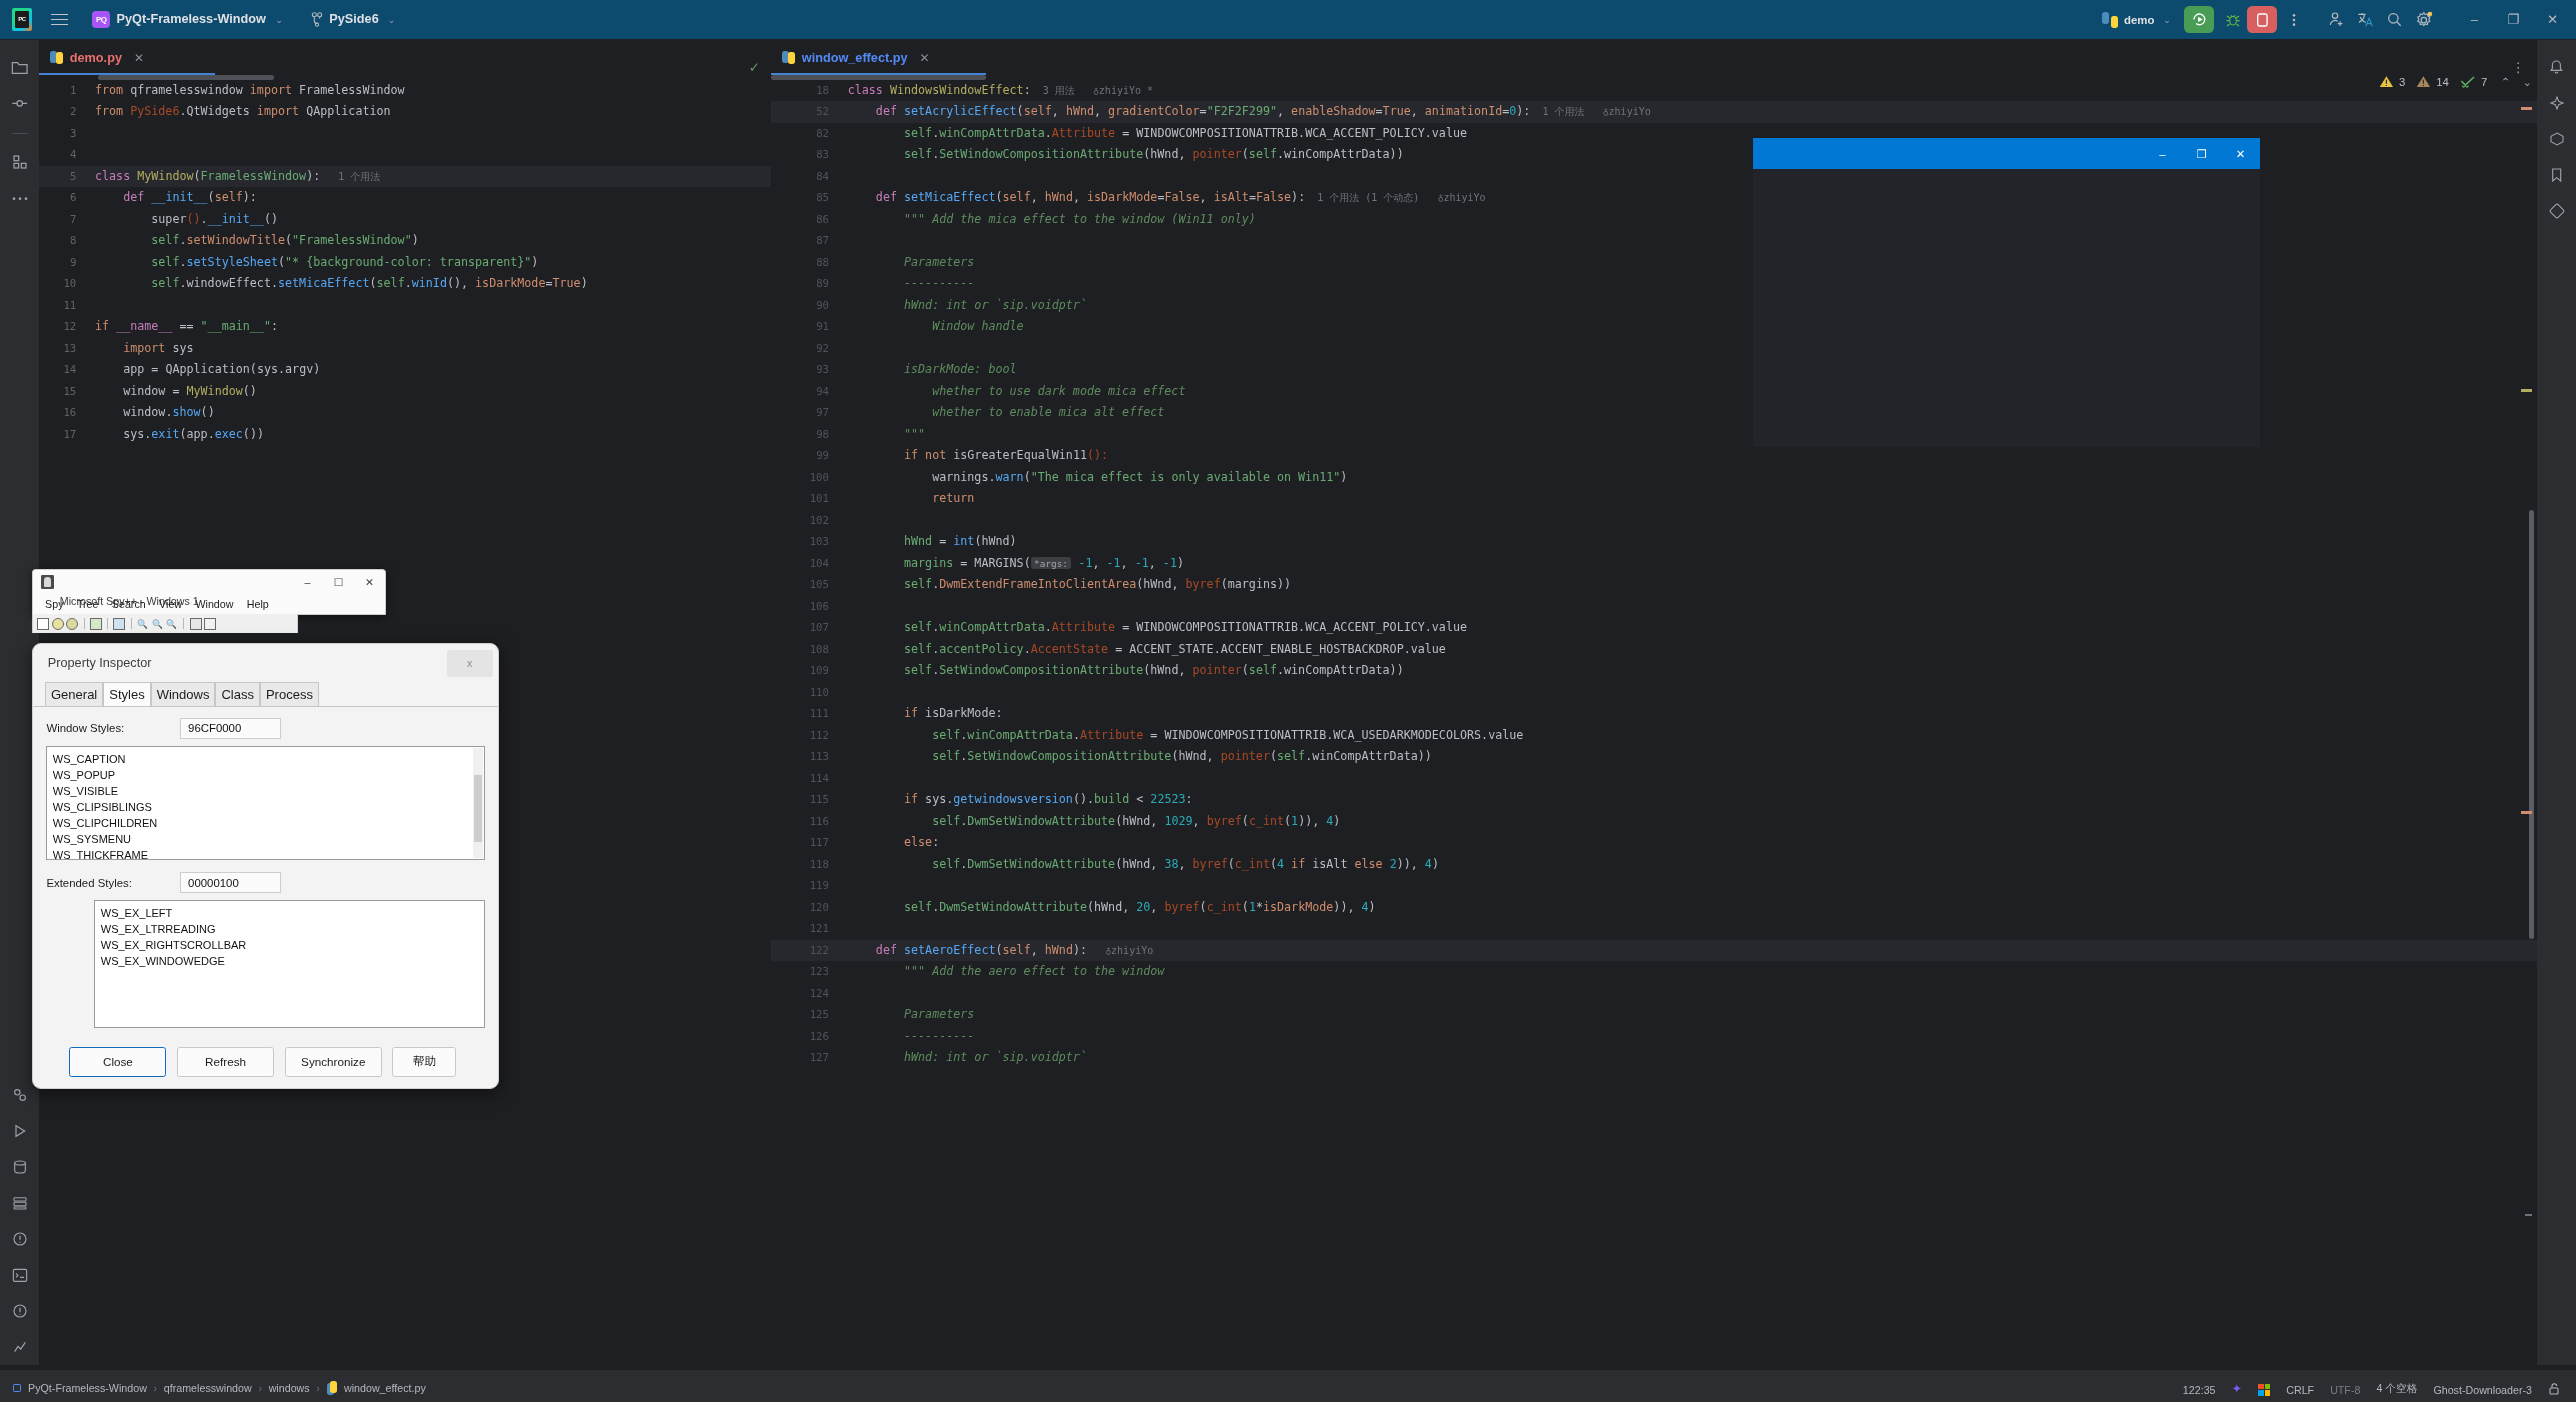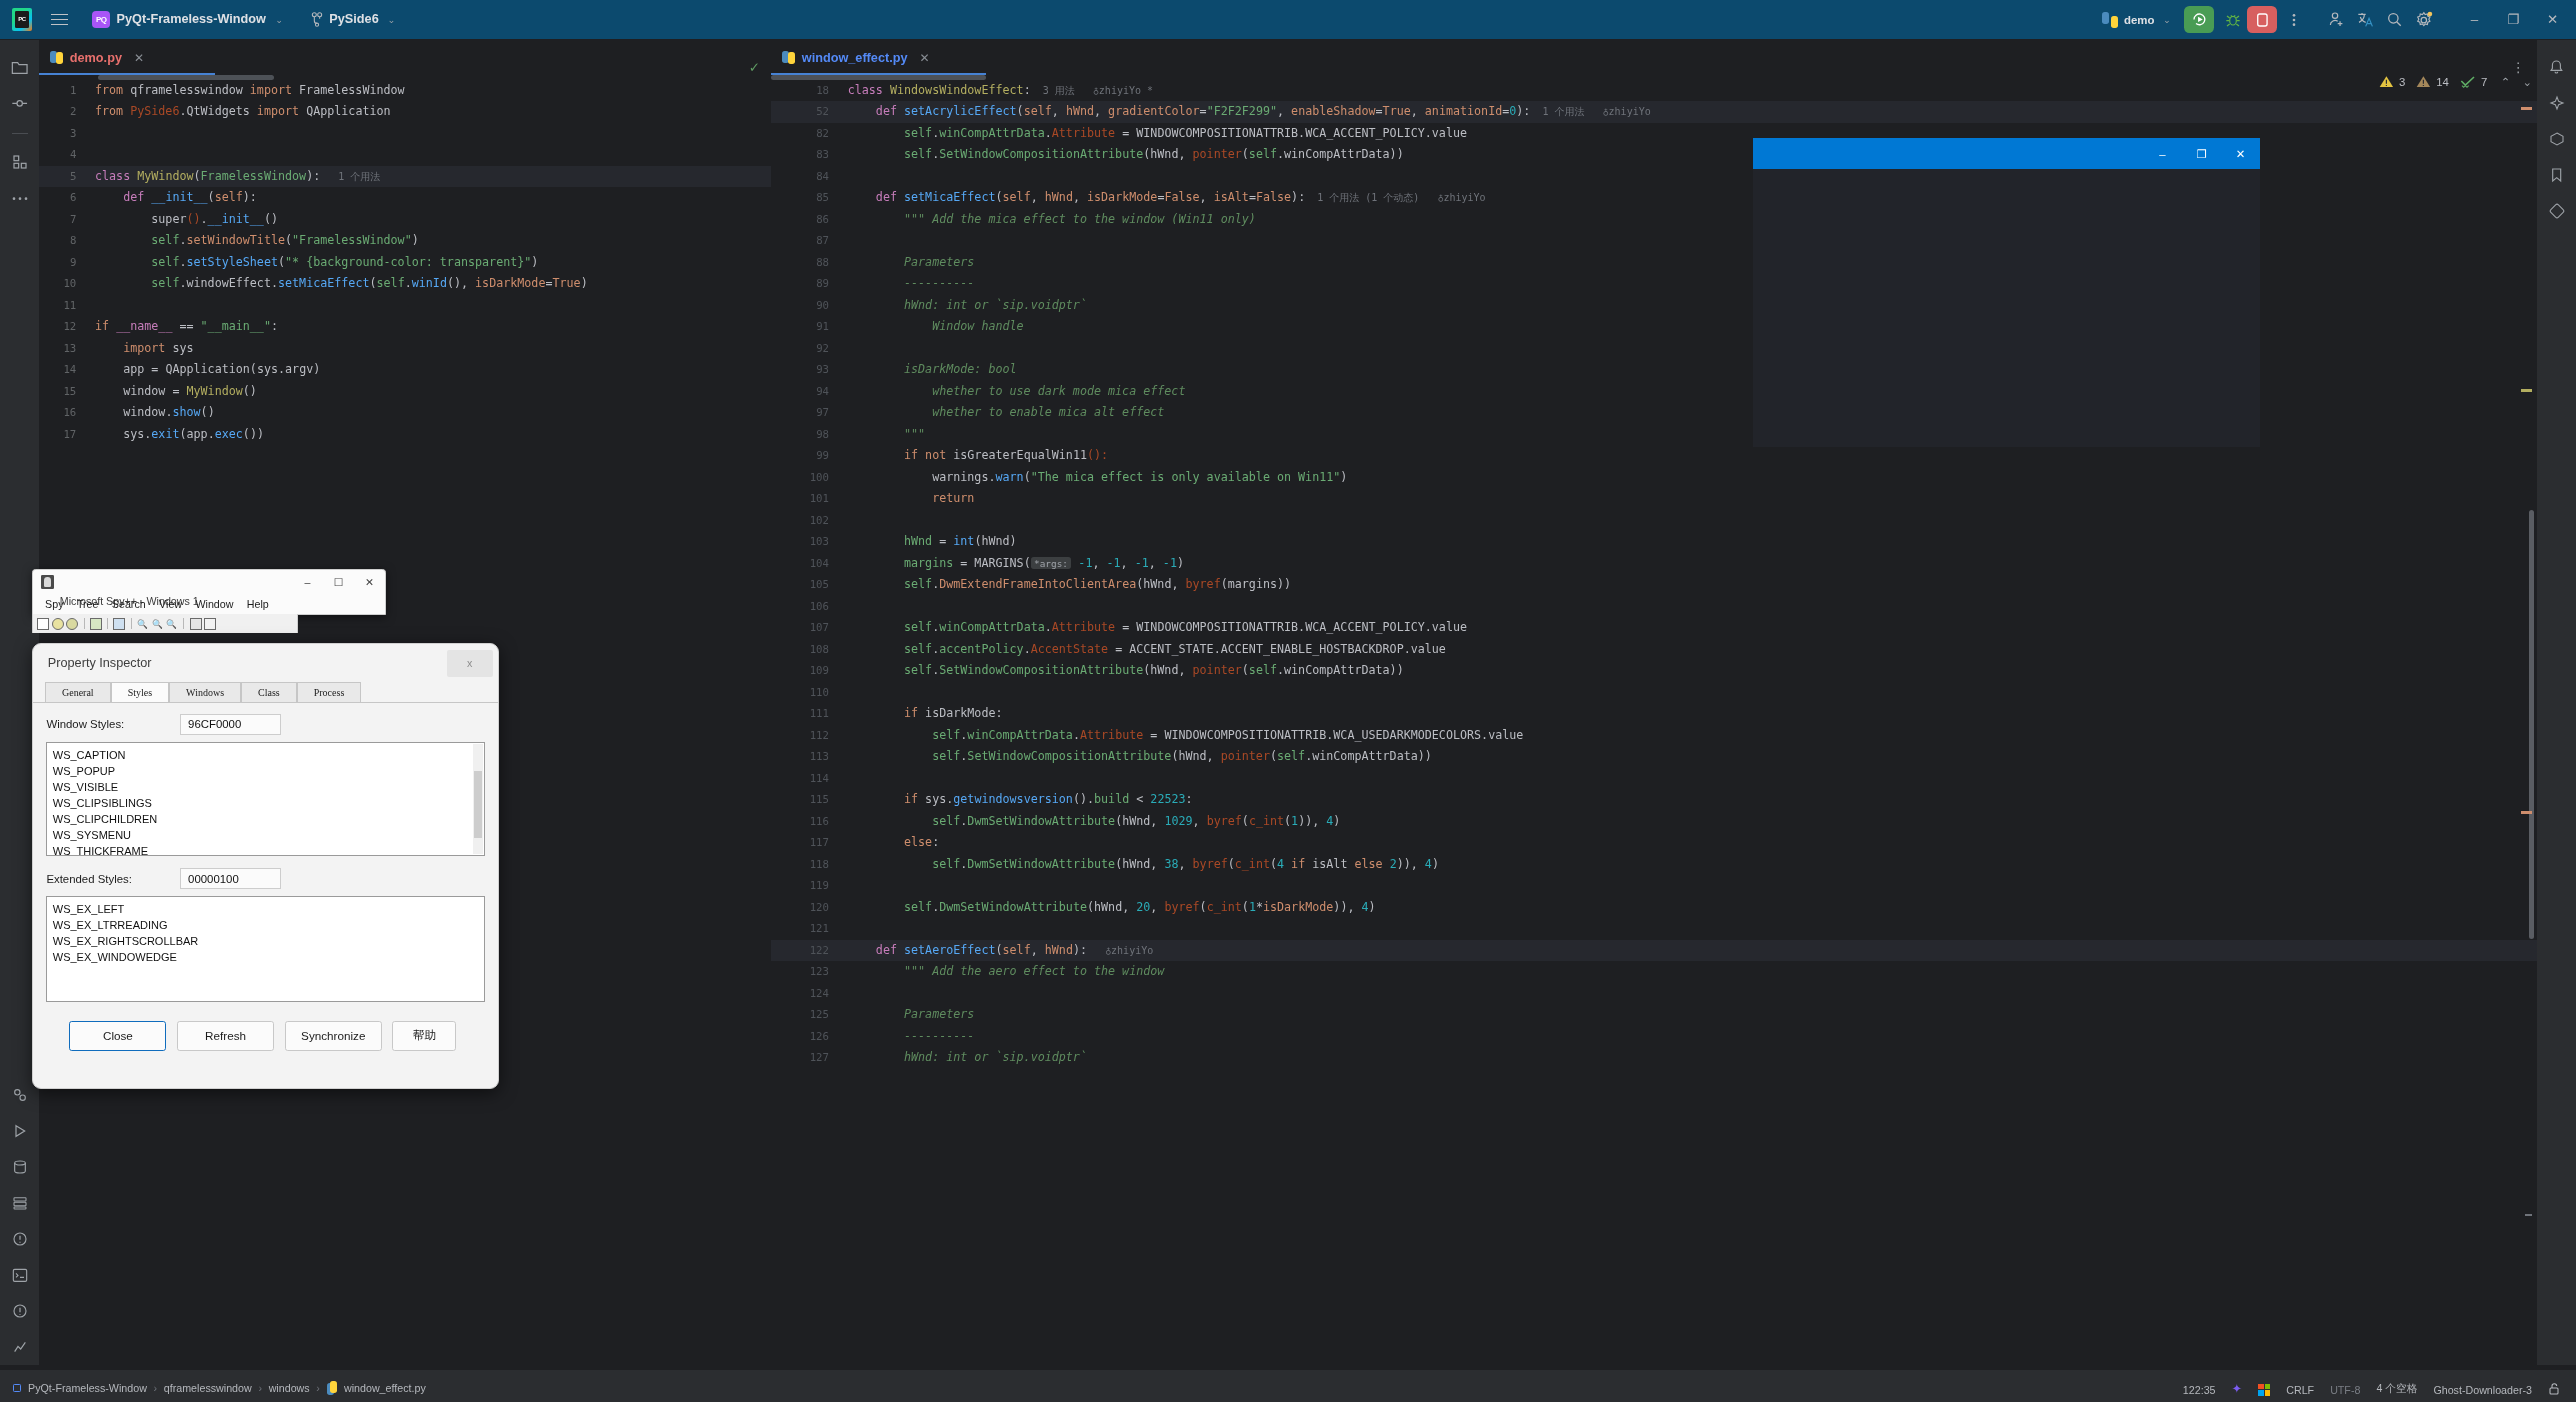--- a/index.html
+++ b/index.html
@@ -177,22 +177,22 @@
     position:absolute; left: 32px; top: 643px; width: 467px; height: 446px;
     background:#f3f3f3; border:0.7px solid #d0d0d0; border-radius:9px; z-index:55;
     box-shadow: 0 4px 17.4px rgba(0,0,0,0.55);
   }
   .pi-title { height: 38px; display:flex; align-items:center; padding-left:14.8px;
     color:#3d3d3d; font-size:12.7px; }
   .pi-x { margin-left:auto; width:46px; height:27px; background:#e4e4e4; display:flex;
      align-items:center; justify-content:center; color:#8d8d8d; font-size:10.7px; cursor:pointer;
      margin-right: 5.4px; border-radius:2px;}
   .pi-tabs { display:flex; padding-left: 12px; gap: 0; }
-  .pi-tab { padding: 4px 16px; font-size:10px; color:#1b1b1b; border:0.7px solid #c6c6c6;
-     background:#e9e9e9; border-bottom:none; cursor:pointer;font-family:Liberation Serif, serif; }
+  .pi-tab { padding: 4px 5px; font-size:13px; color:#1b1b1b; border:0.7px solid #c6c6c6;
+     background:#e9e9e9; border-bottom:none; cursor:pointer; }
   .pi-tab.active { background:#fbfbfb; }
   .pi-body { background:#f3f3f3; border-top:0.7px solid #c6c6c6; padding: 10.7px 13.4px 0 13.4px; height: 362px;}
   .pi-row { display:flex; align-items:center; margin-bottom: 6.7px; }
   .pi-label { font-size:11.4px; color:#1b1b1b; width: 134px; }
   .pi-field { background:#fbfbfb; border:0.7px solid #cdcdcd; height:21.5px; width:101px;
      display:flex; align-items:center; padding-left:6.7px; font-size:11.4px; color:#111; }
   .pi-list { background:#fff; border:0.7px solid #9a9a9a; padding: 4px 5.4px; position:relative;
      font-size:11px; color:#111; line-height: 16px; overflow:hidden;}
   .pi-list-sb { position:absolute; right:0.7px; top:0.7px; bottom:0.7px; width:10px; background:#f0f0f0; }
   .pi-list-sb i { position:absolute; left:0.7px; width:8.7px; background:#cdcdcd; display:block; }
@@ -620,21 +620,21 @@
         <div>WS_CLIPCHILDREN</div>
         <div>WS_SYSMENU</div>
         <div>WS_THICKFRAME</div>
       </div>
 
     <div class="pi-row">
       <span class="pi-label">Extended Styles:</span>
       <div class="pi-field">00000100</div>
     </div>
 
-    <div class="pi-list" id="exlist" style="height:106px;">
+    <div class="pi-list" id="exlist" style="height:128px;margin-left:48px;">
         <div>WS_EX_LEFT</div>
         <div>WS_EX_LTRREADING</div>
         <div>WS_EX_RIGHTSCROLLBAR</div>
         <div>WS_EX_WINDOWEDGE</div>
       </div>
 
     <div class="pi-btns" id="pibtns">
         <div class="pi-btn primary">Close</div>
         <div class="pi-btn">Refresh</div>
         <div class="pi-btn">Synchronize</div>

